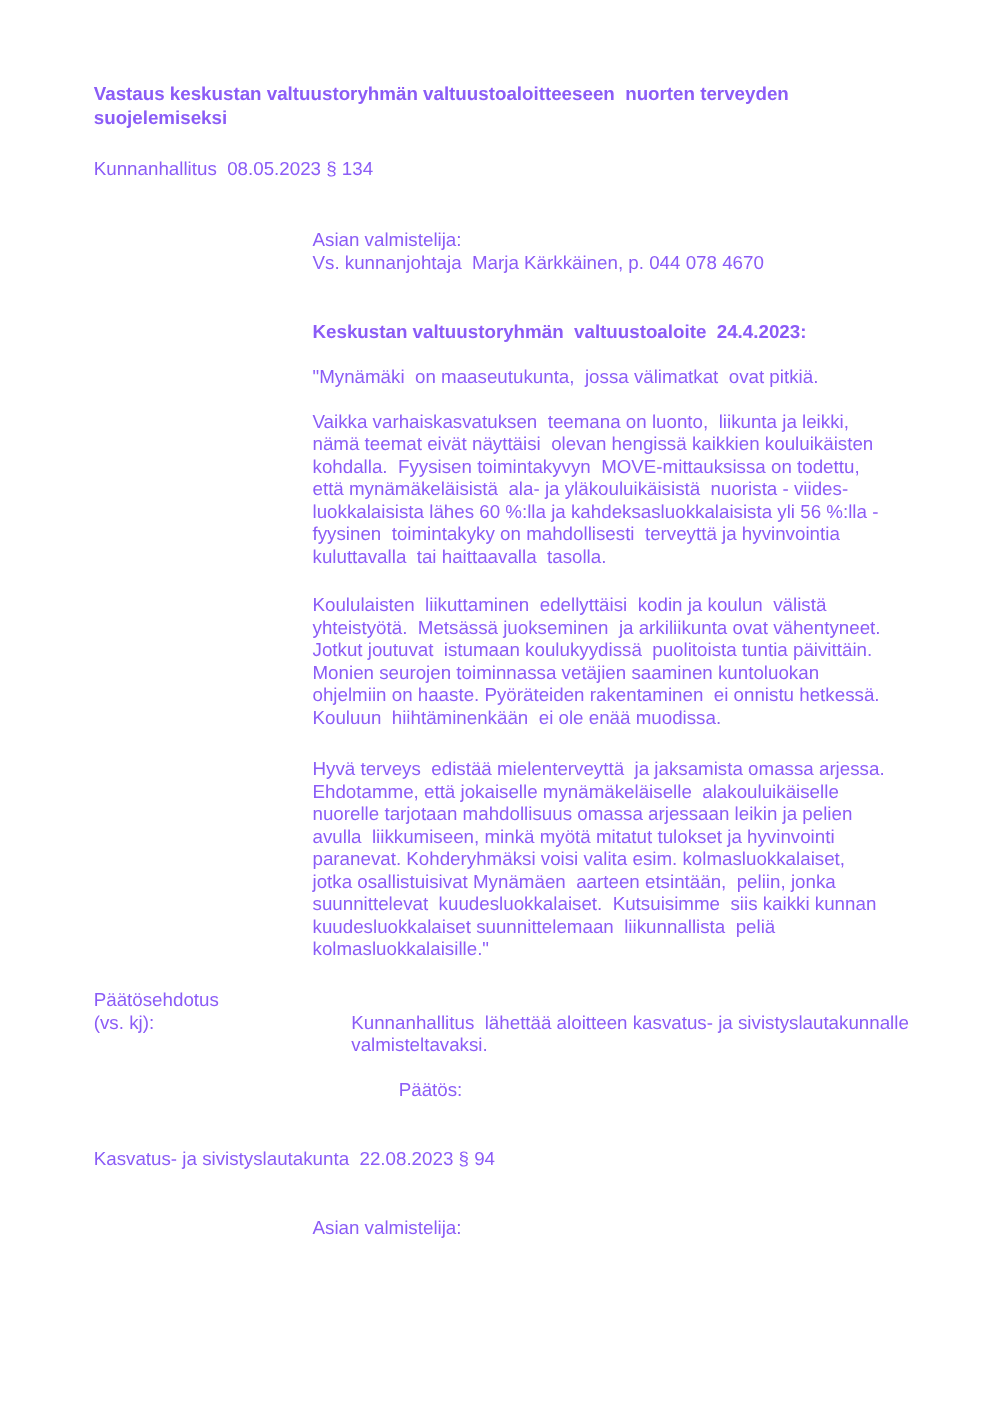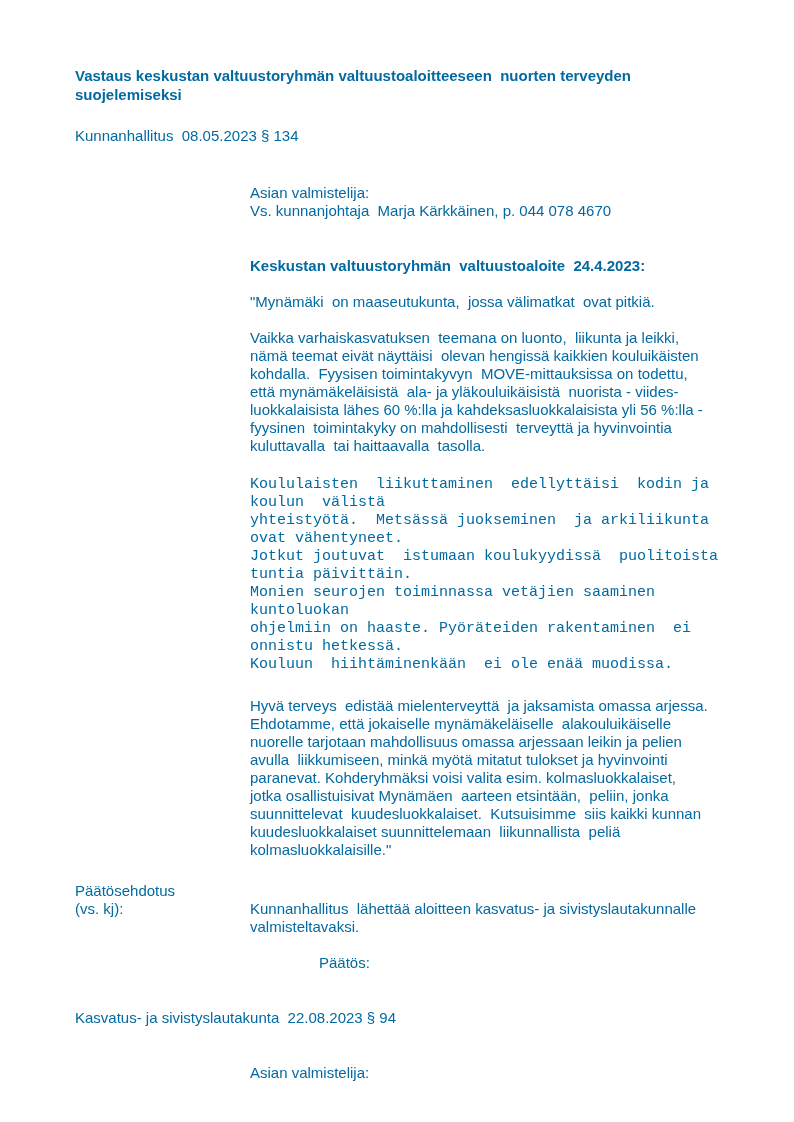--- a/index.html
+++ b/index.html
@@ -10,45 +10,45 @@
   .page {
     position: relative;
     width: 794px;
     height: 1122px;
     box-sizing: border-box;
     background: #ffffff;
     padding: 66px 56px 0 75px;
     font-family: "Liberation Sans", sans-serif;
     font-size: 15px;
     line-height: 18px;
-    color: #0369a1;
+    color: #8b5cf6;
     overflow: hidden;
     border-radius: 23px;
   }
   .pre { white-space: pre-wrap; }
   .title {
     margin: 0;
     font-size: 15px;
     font-weight: bold;
     line-height: 19px;
     white-space: pre-wrap;
   }
   .board-heading { margin-top: 23px; }
   .board-heading.second { margin-top: 37px; }
   .indent { margin-left: 175px; }
   .preparer-block { margin-top: 39px; }
   .preparer-block.second { margin-top: 37px; }
   .initiative-heading { margin-top: 37px; font-weight: bold; }
   .para { margin-top: 18px; }
-  .para.mt21 { margin-top: 21px; font-family: Liberation Mono, monospace; }
+  .para.mt21 { margin-top: 21px; }
   .para.mt23 { margin-top: 23px; }
   .row { display: flex; align-items: flex-start; }
   .row .label { width: 175px; flex: 0 0 175px; }
   .row .value { flex: 1 1 auto; }
-  .proposal-row { margin-top: 23px; }
+  .proposal-row { margin-top: 23px; gap: 31px; }
   .proposal-row .value { margin-top: 18px; }
   .decision-row { margin-top: 18px; justify-content: center; }
 </style>
 </head>
 <body>
 
 <div class="page">
 
   <h1 class="title">Vastaus keskustan valtuustoryhmän valtuustoaloitteeseen  nuorten terveyden
 suojelemiseksi</h1>

